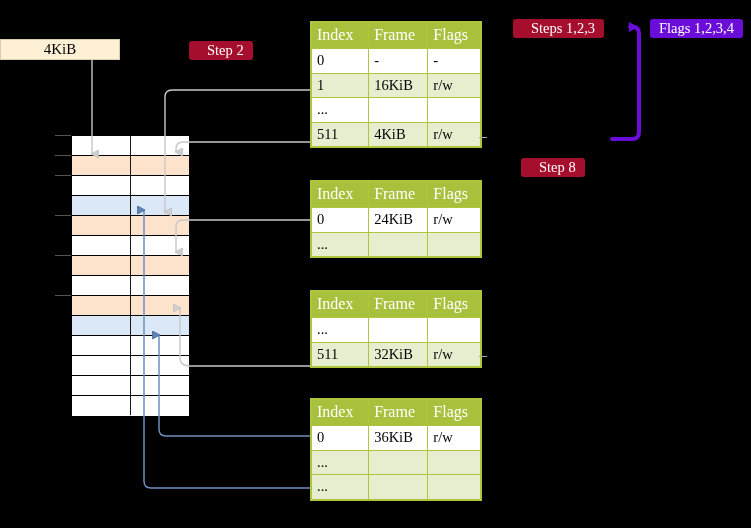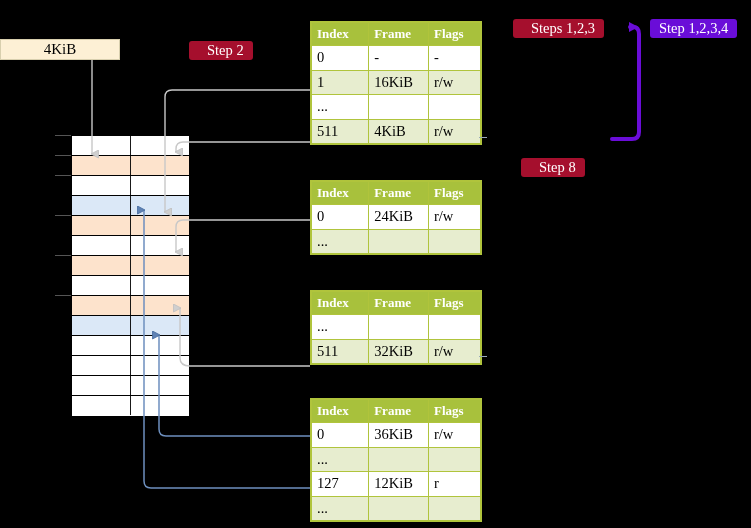--- a/index.html
+++ b/index.html
@@ -24,22 +24,22 @@
     border:1px solid #b0c43c;
     padding:4px 5px 5px 5px;
     text-align:left;
     font-weight:normal;
     white-space:nowrap;
     height:13px;
   }
   .ptable th{
     background:#a8c13c;
     color:#ffffff;
-    font-weight:bold;
-    font-size:13px;
+    font-weight:normal;
+    font-size:16px;
     margin-left:48px;
   }
   .ptable td.c-idx{width:55px;}
   .ptable td.c-frm{width:55px;}
   .ptable td.c-flg{width:48px;}
   .ptable th.c-idx{width:55px;}
   .ptable th.c-frm{width:55px;}
   .ptable th.c-flg{width:48px;}
   tr.alt td{background:#e7edcf;}
   tr.plain td{background:#ffffff;}
@@ -99,21 +99,21 @@
 <body>
 
 <div class="stage">
 
   <div class="kib-box">
     <span>4KiB</span>
   </div>
 
   <div class="badge red" id="badge-step0">Step 2</div>
   <div class="badge red" id="badge-s123">Steps 1,2,3</div>
-  <div class="badge violet" id="badge-s1234">Step 1,2,3,4</div>
+  <div class="badge violet" id="badge-s1234">Flags 1,2,3,4</div>
   <div class="badge red" id="badge-step4">Step 8</div>
 
   <div class="mem" id="memory-column">
       <div class="row white" style="top: 0px;"></div>
       <div class="row peach" style="top: 20px;"></div>
       <div class="row white" style="top: 40px;"></div>
       <div class="row blue" style="top: 60px;"></div>
       <div class="row peach" style="top: 80px;"></div>
       <div class="row white" style="top: 100px;"></div>
       <div class="row peach" style="top: 120px;"></div>
@@ -218,25 +218,20 @@
           <tr class="plain">
             <td class="c-idx">0</td>
             <td class="c-frm">36KiB</td>
             <td class="c-flg">r/w</td>
           </tr>
           <tr class="alt">
             <td class="c-idx">...</td>
             <td class="c-frm"></td>
             <td class="c-flg"></td>
           </tr>
-          <tr class="plain">
-            <td class="c-idx">127</td>
-            <td class="c-frm">12KiB</td>
-            <td class="c-flg">r</td>
-          </tr>
           <tr class="alt">
             <td class="c-idx">...</td>
             <td class="c-frm"></td>
             <td class="c-flg"></td>
           </tr>
         </tbody>
       </table>
     </div>
 
   <div class="stub" style="left:479px;top:137px;"></div>

